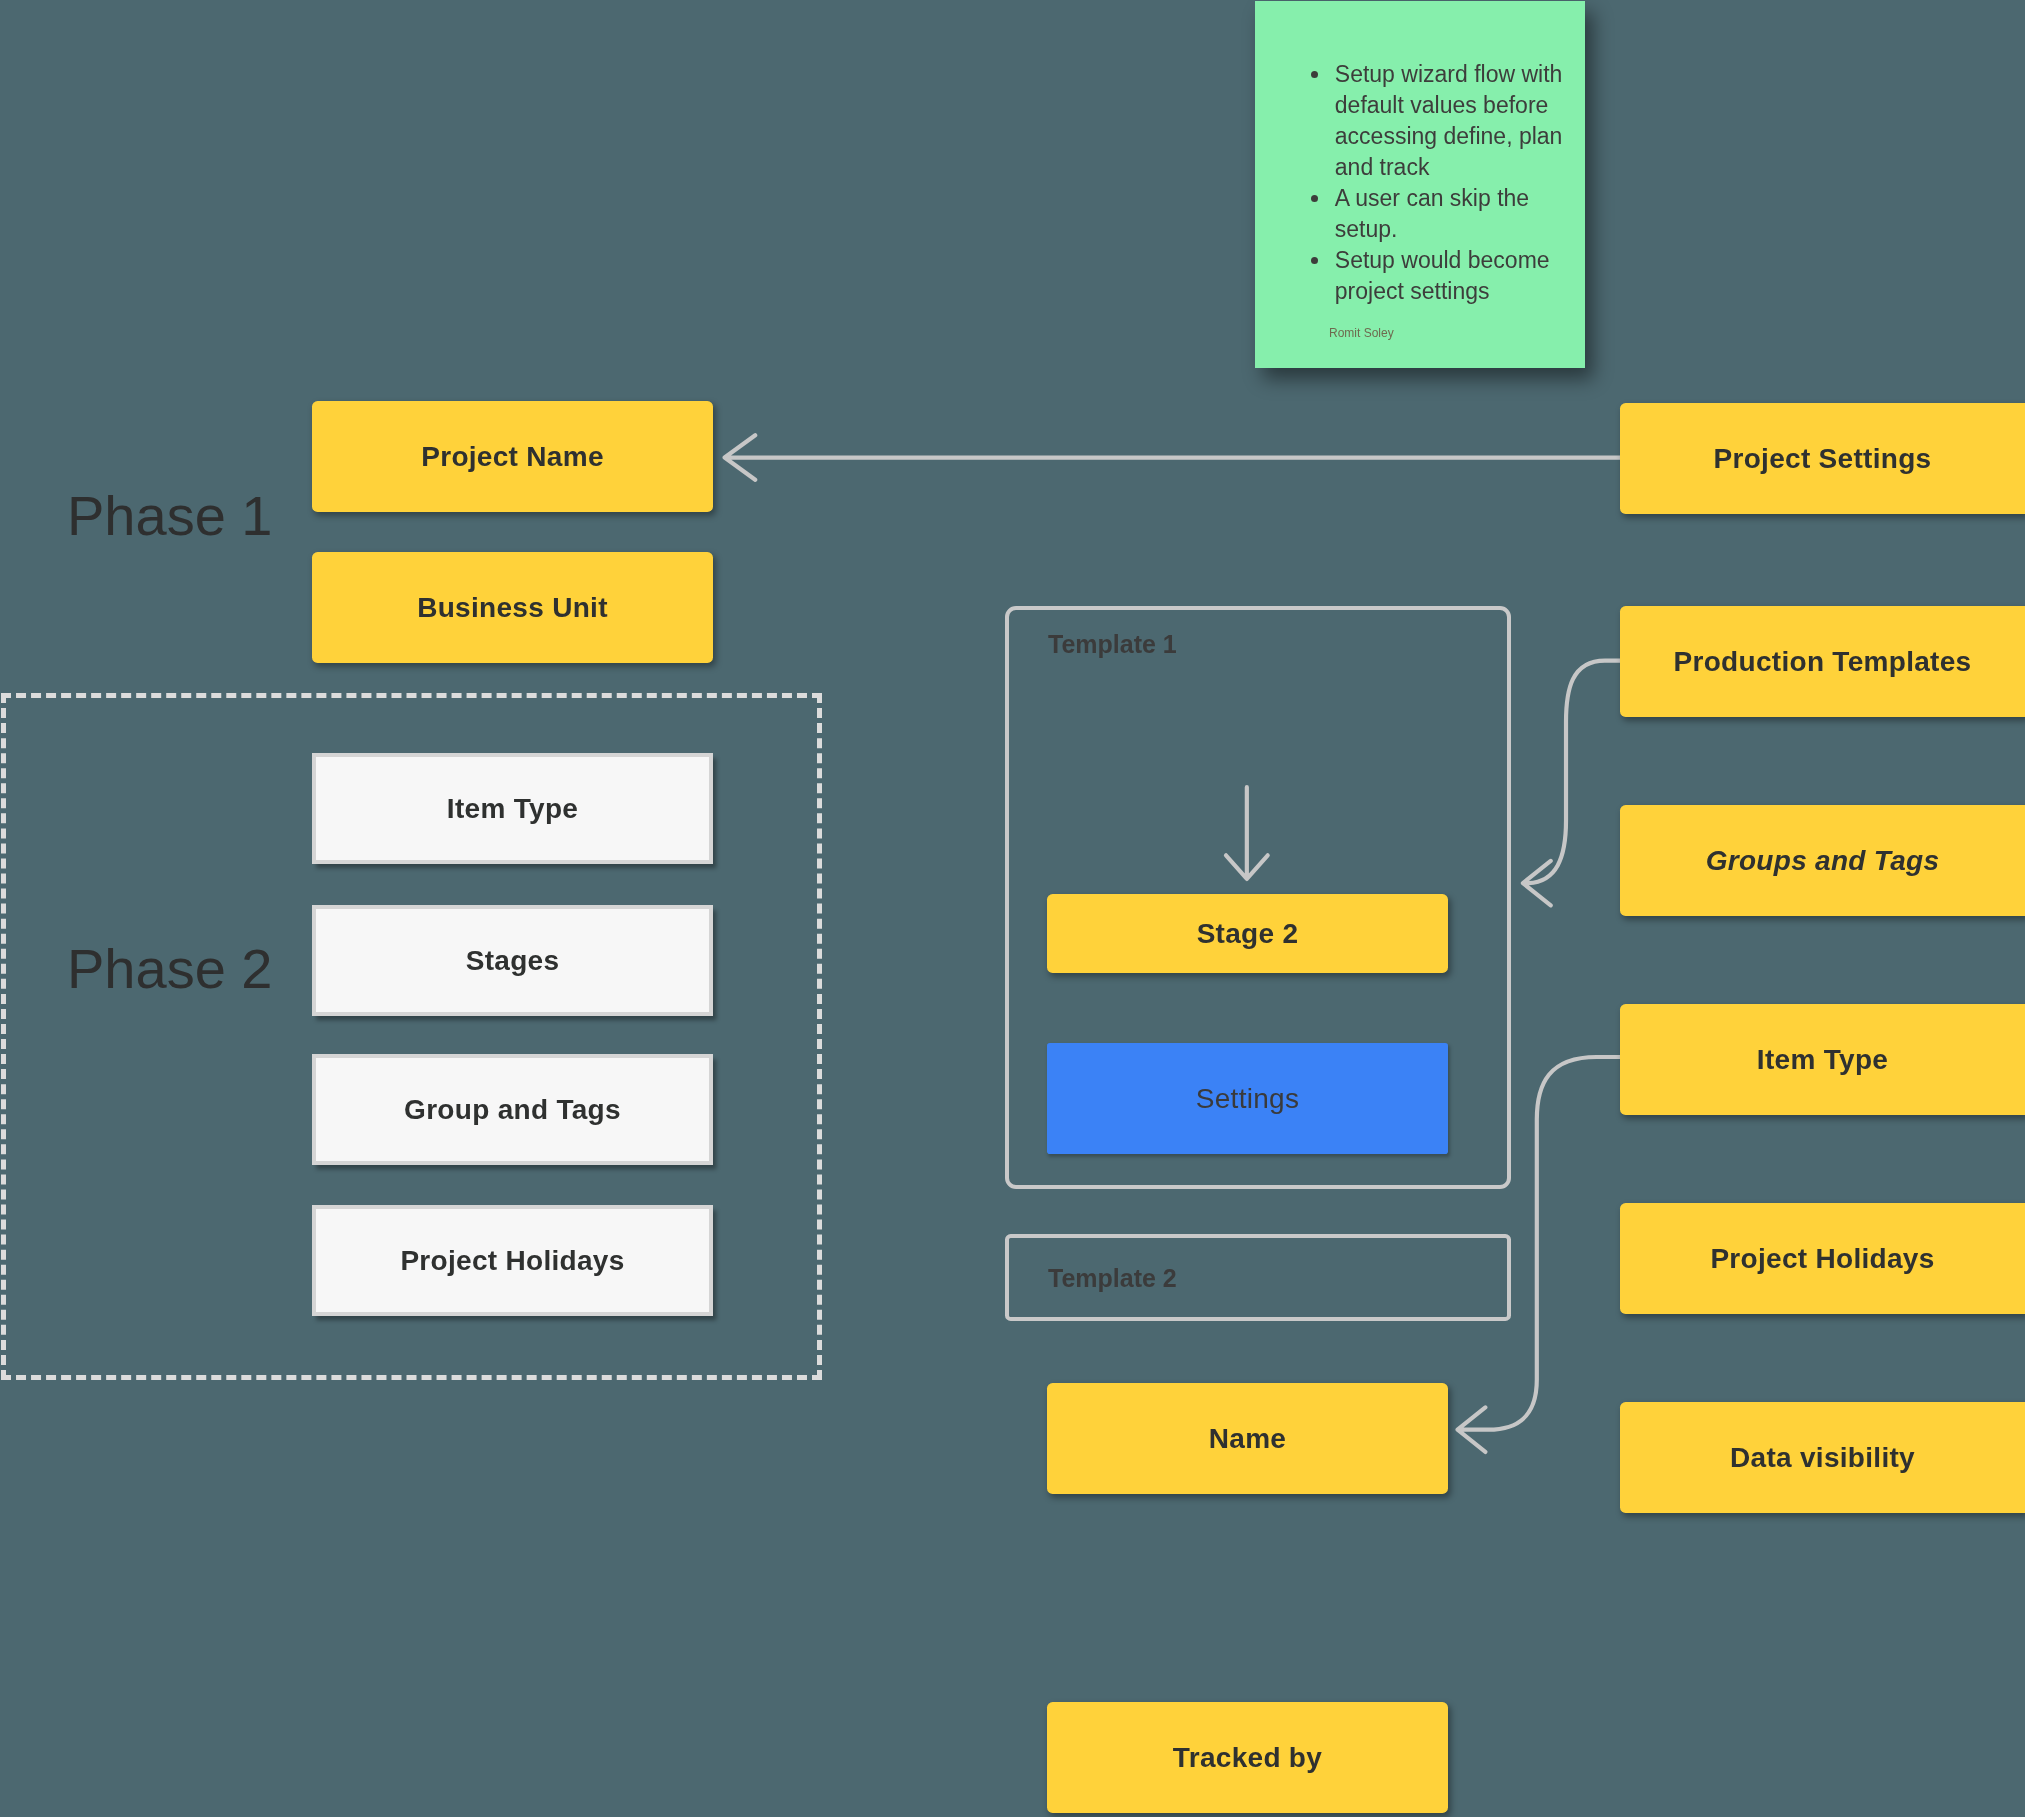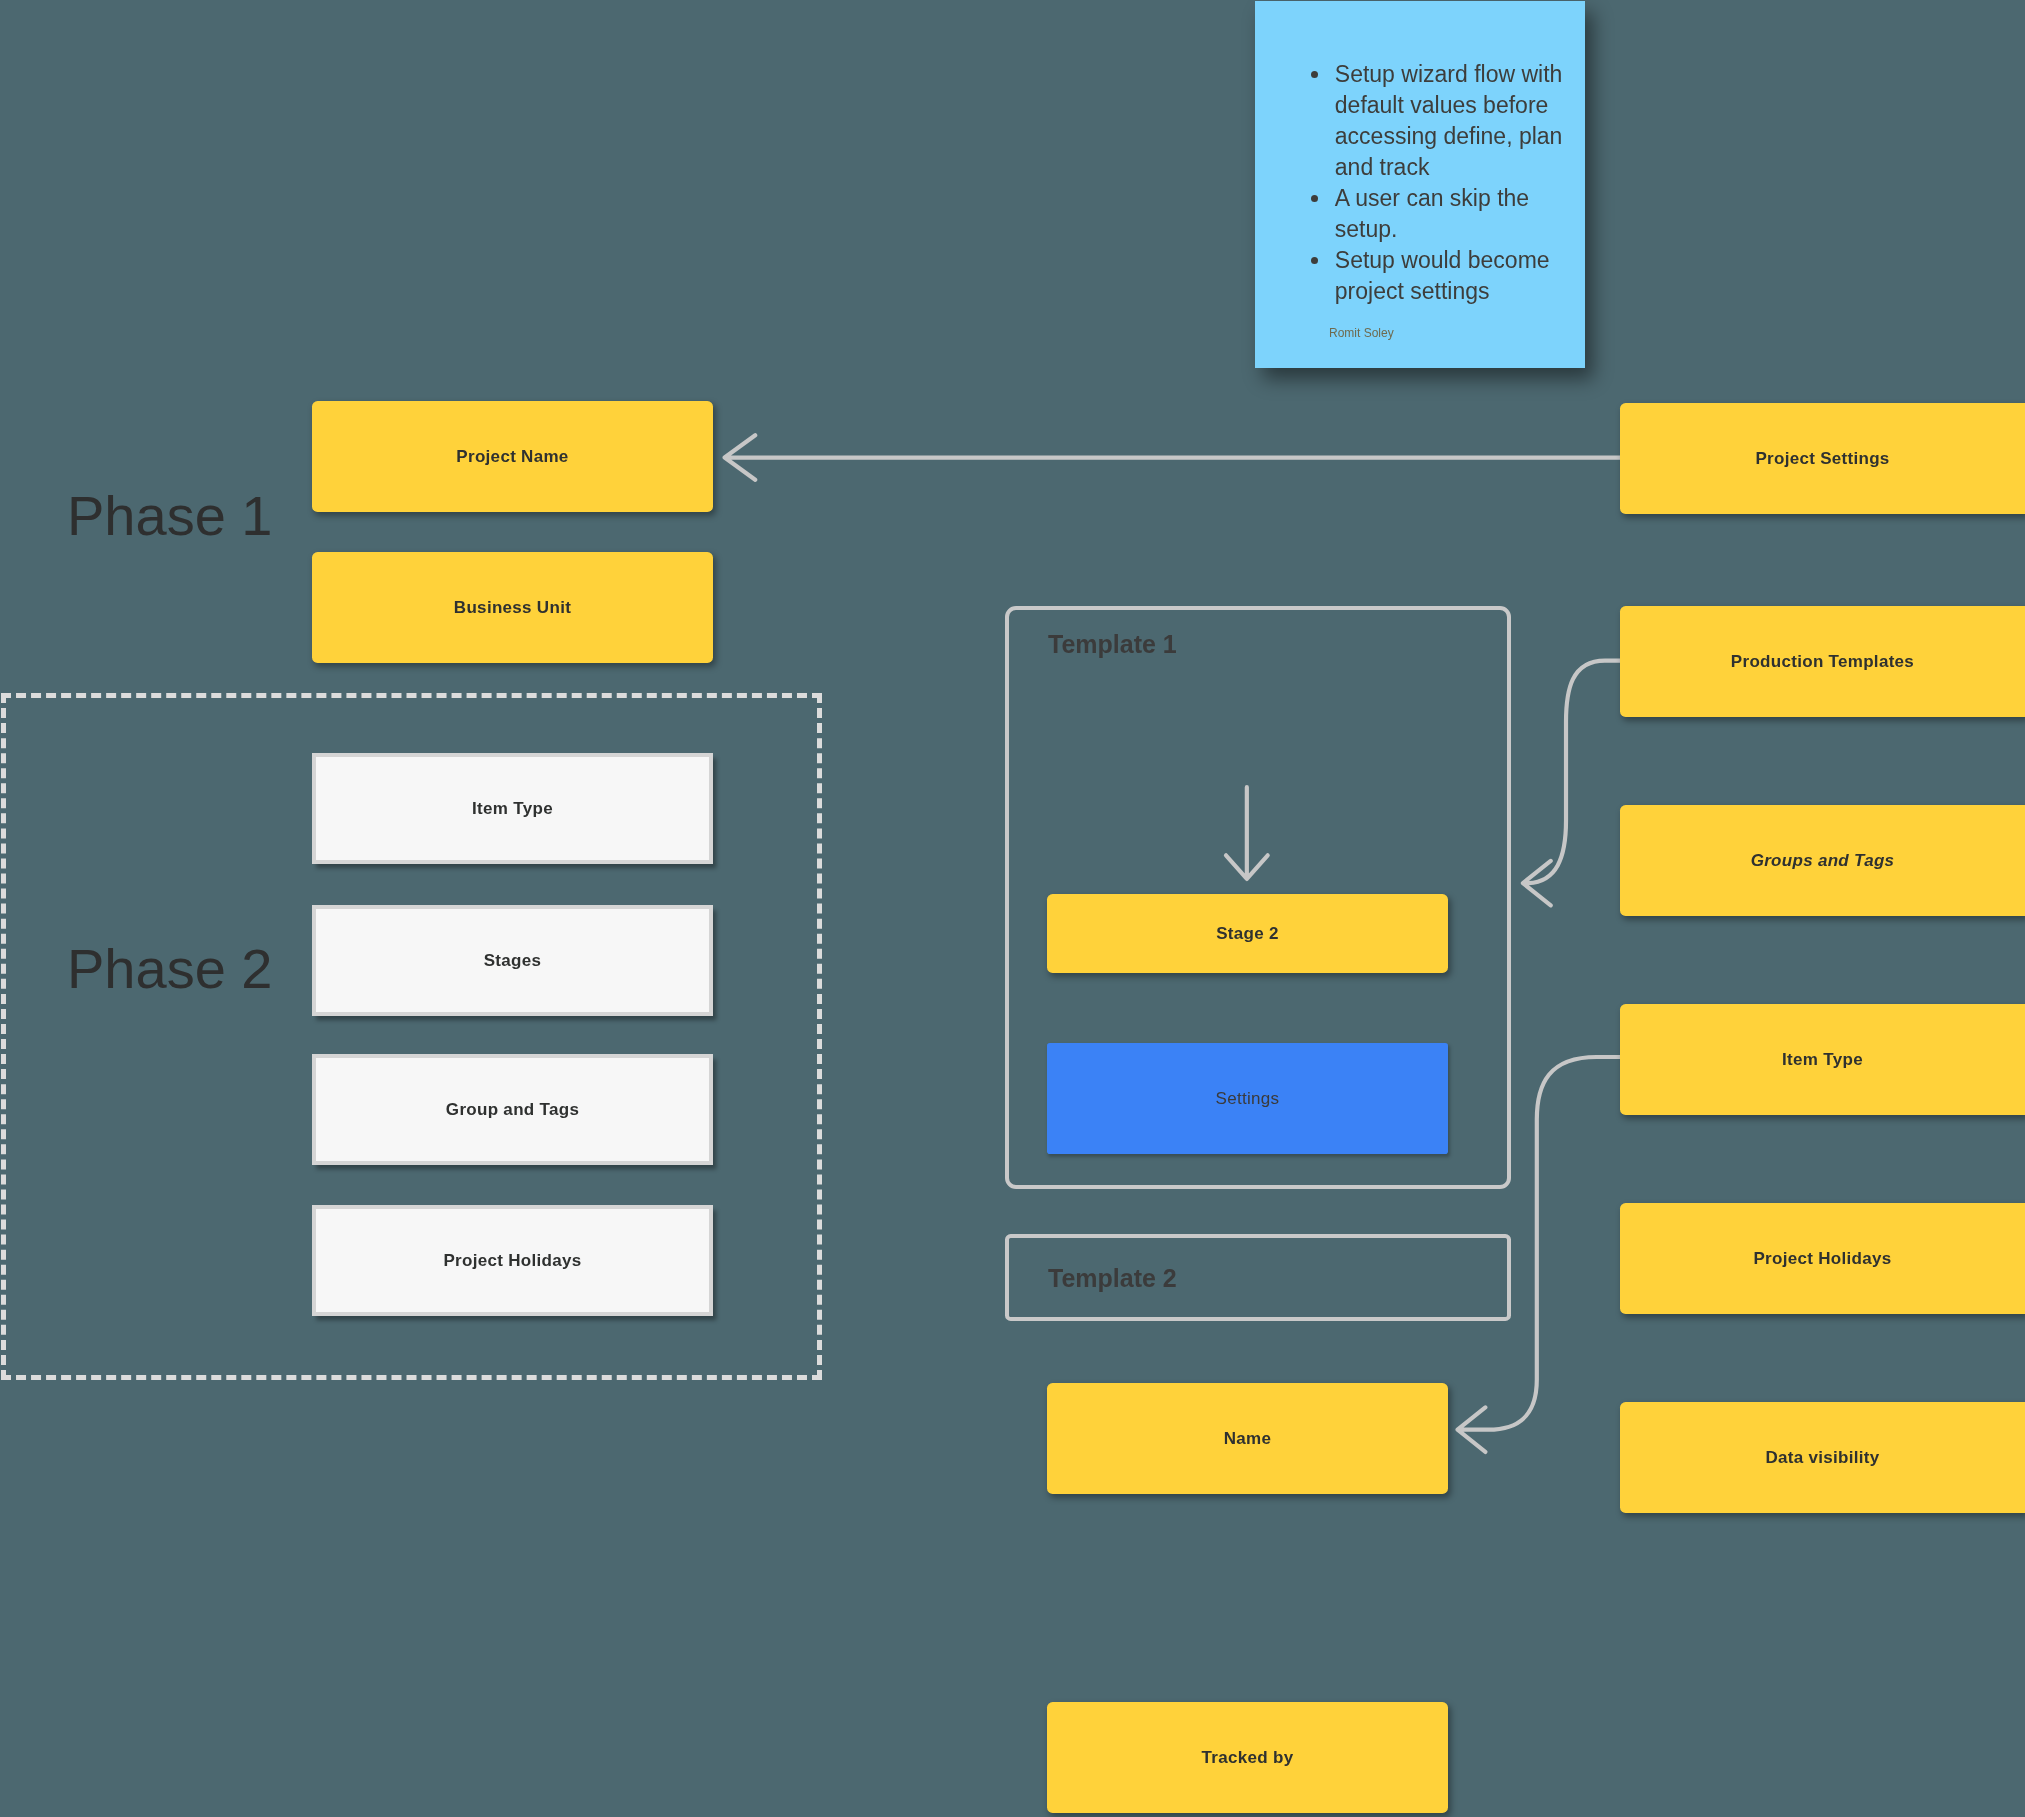--- a/index.html
+++ b/index.html
@@ -6,41 +6,41 @@
   .canvas{
     position:relative;
     width:2025px;height:1817px;
     background:#4C6870;
     overflow:hidden;
     font-family:"Liberation Sans","DejaVu Sans",sans-serif;
   }
   .connectors{position:absolute;left:0;top:0;z-index:1;}
   
   .shape{position:absolute;display:flex;align-items:center;justify-content:center;z-index:2;box-sizing:border-box;}
-  .lbl{font-size:17px;font-weight:700;color:#2F3130;letter-spacing:0.3px;text-align:center;}
+  .lbl{font-size:28px;font-weight:700;color:#2F3130;letter-spacing:0.3px;text-align:center;}
   
   .ybox{background:#FFD23A;border-radius:5.6px;box-shadow:2.1px 3.5px 6.3px rgba(0,0,0,.35);}
   
   .ybox.edge{border-radius:5.6px 0 0 5.6px;}
   
   .wbox{background:#F7F7F7;border:4.2px solid #D5D5D5;box-shadow:3.5px 4.9px 4.2px rgba(0,0,0,.35);}
   
   .gbox{background:#3b82f6;border-radius:2.8px;box-shadow:1.4px 2.1px 3.5px rgba(0,0,0,.25);}
   .gbox .lbl{font-weight:500;color:#3A3A3A;}
   
   .frame{position:absolute;border:4.9px solid #C9C9C9;box-sizing:border-box;z-index:1;}
   .frame-label{position:absolute;font-size:25px;font-weight:600;color:#3B3B3B;z-index:2;}
   
   .phase-label{position:absolute;font-size:56px;font-weight:500;color:#2E2F2F;z-index:2;white-space:nowrap;}
   
   .dashed-region{position:absolute;border:5.6px dashed #DCDCDC;box-sizing:border-box;z-index:1;}
   
   .sticky{
     position:absolute;left:1255px;top:1.4px;width:330px;height:367px;
-    background:#7dd3fc;box-shadow:8.3px 11px 18px rgba(0,0,0,.45);
+    background:#86efac;box-shadow:8.3px 11px 18px rgba(0,0,0,.45);
     z-index:3;box-sizing:border-box;padding:58px 19.5px 0 49px;
   }
   .sticky ul{margin:0;padding:0 0 0 28px;}
   .sticky li{
     font-size:23px;line-height:31px;color:#3D3D3B;
     margin:0;padding-left:2.8px;
   }
   .sticky .author{
     position:absolute;left:74px;bottom:28px;
     font-size:12px;color:#6E6A4F;

